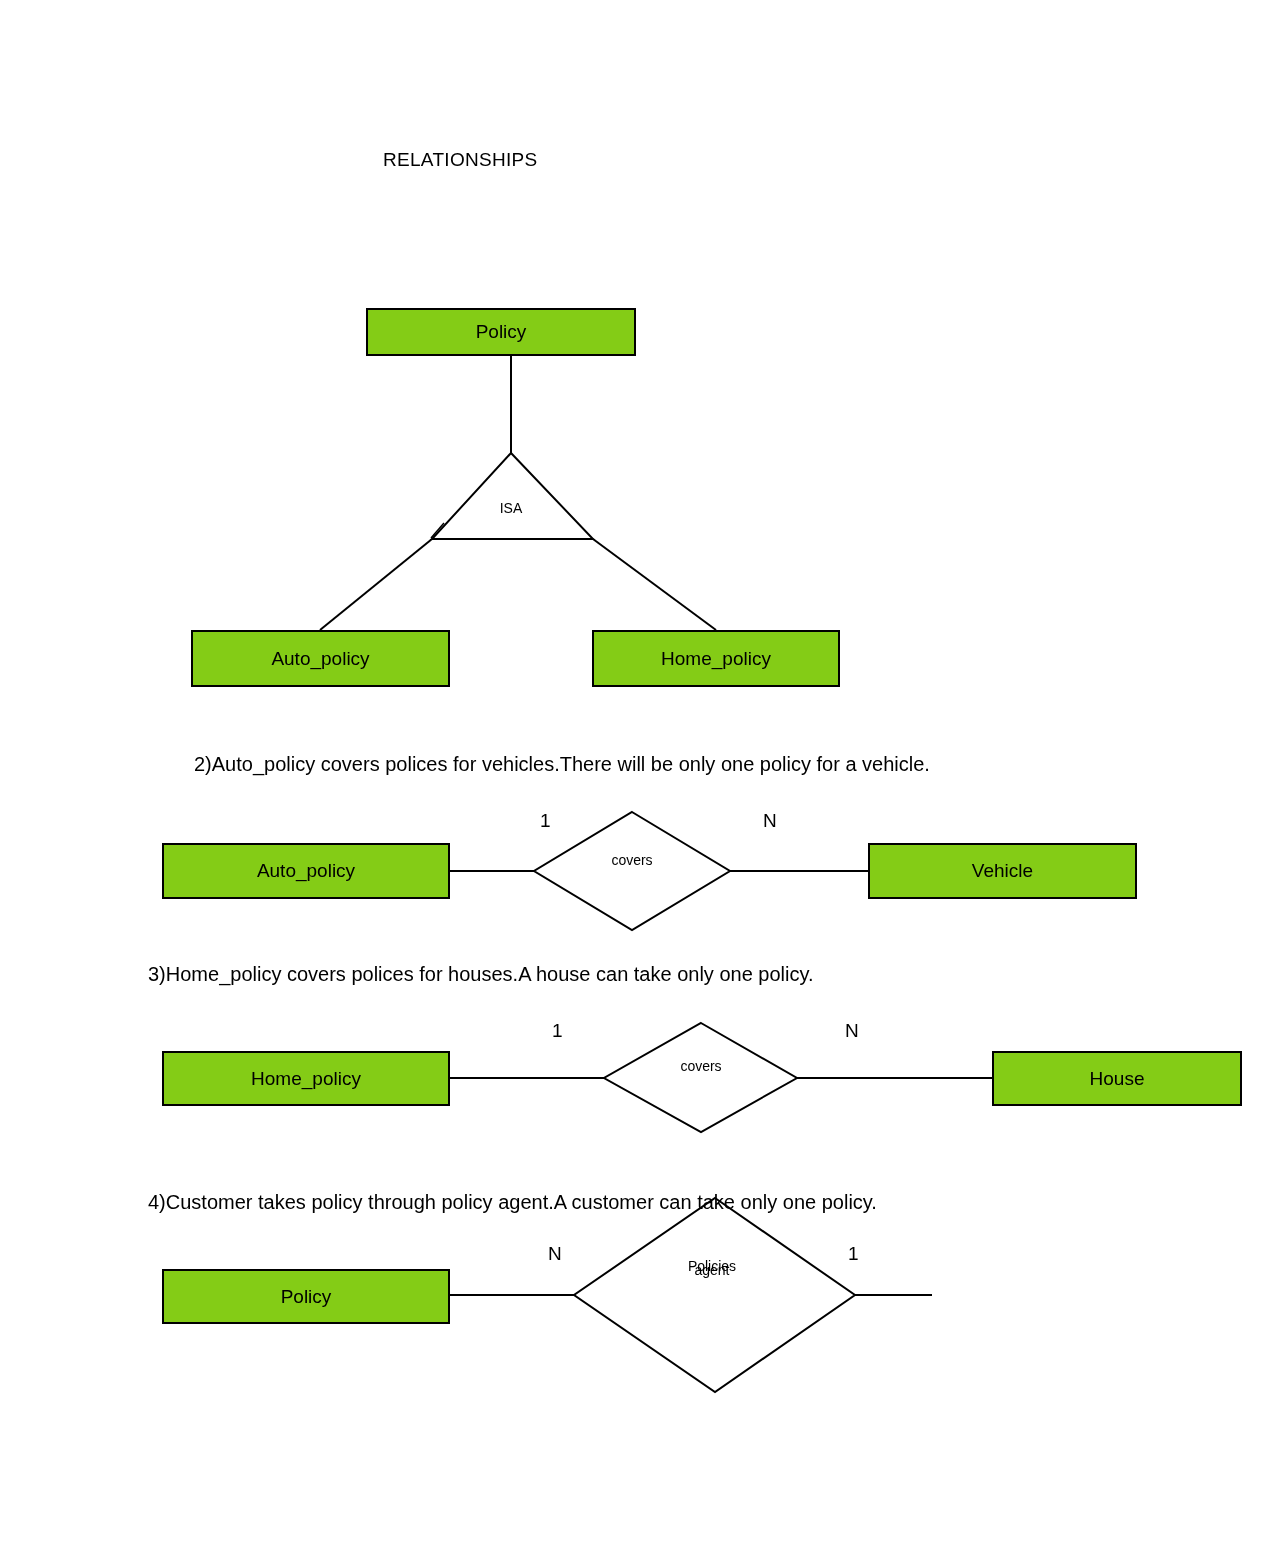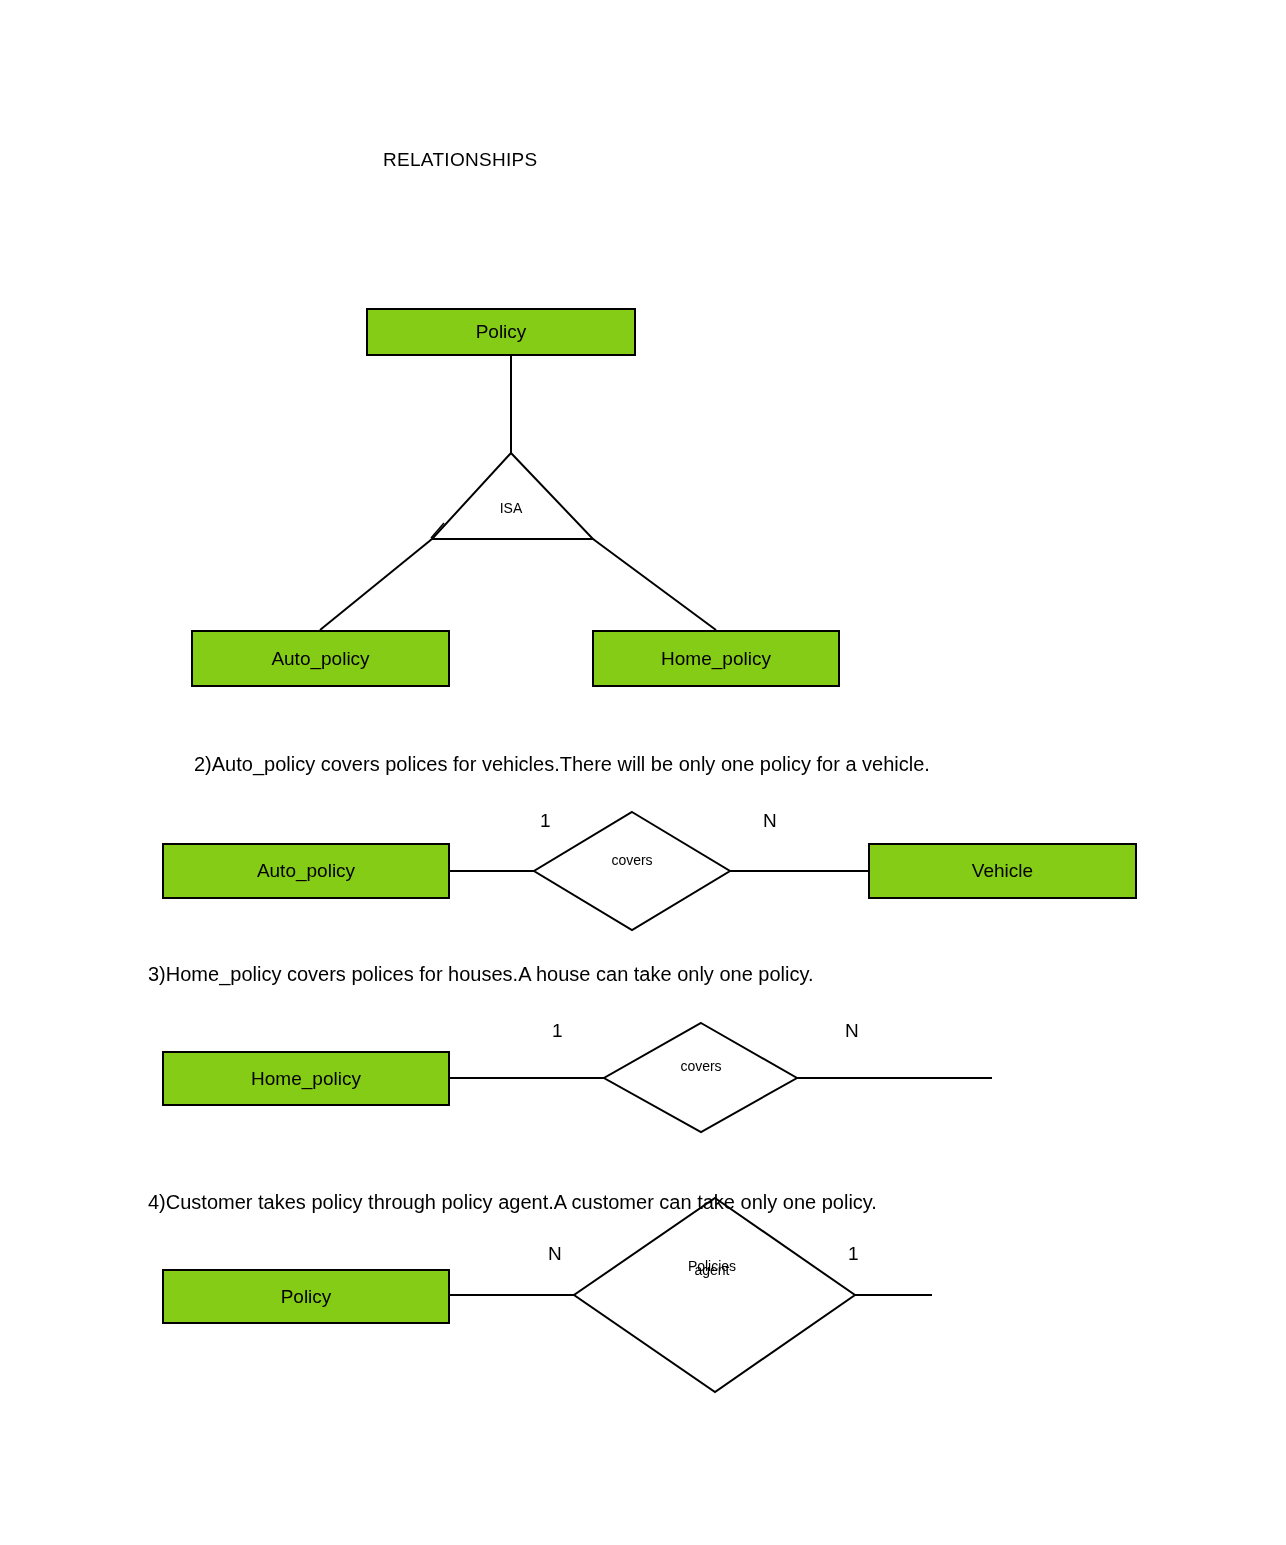--- a/index.html
+++ b/index.html
@@ -156,20 +156,23 @@
   </div>
 
   <div class="card" style="left:552px; top:1020px;">
     <span>1</span>
   </div>
 
   <div class="card" style="left:845px; top:1020px;">
     <span>N</span>
   </div>
 
+  <div class="ent" style="left:992px; top:1051px; width:250px; height:55px;">
+    <span>House</span>
+  </div>
 
   <div class="ent" style="left:162px; top:1269px; width:288px; height:55px;">
     <span>Policy</span>
   </div>
 
   <div class="dlabel" style="left:652px; top:1258px; width:120px;">
     <span>Policies</span>
   </div>
 
   <div class="dlabel" style="left:652px; top:1262px; width:120px;">

